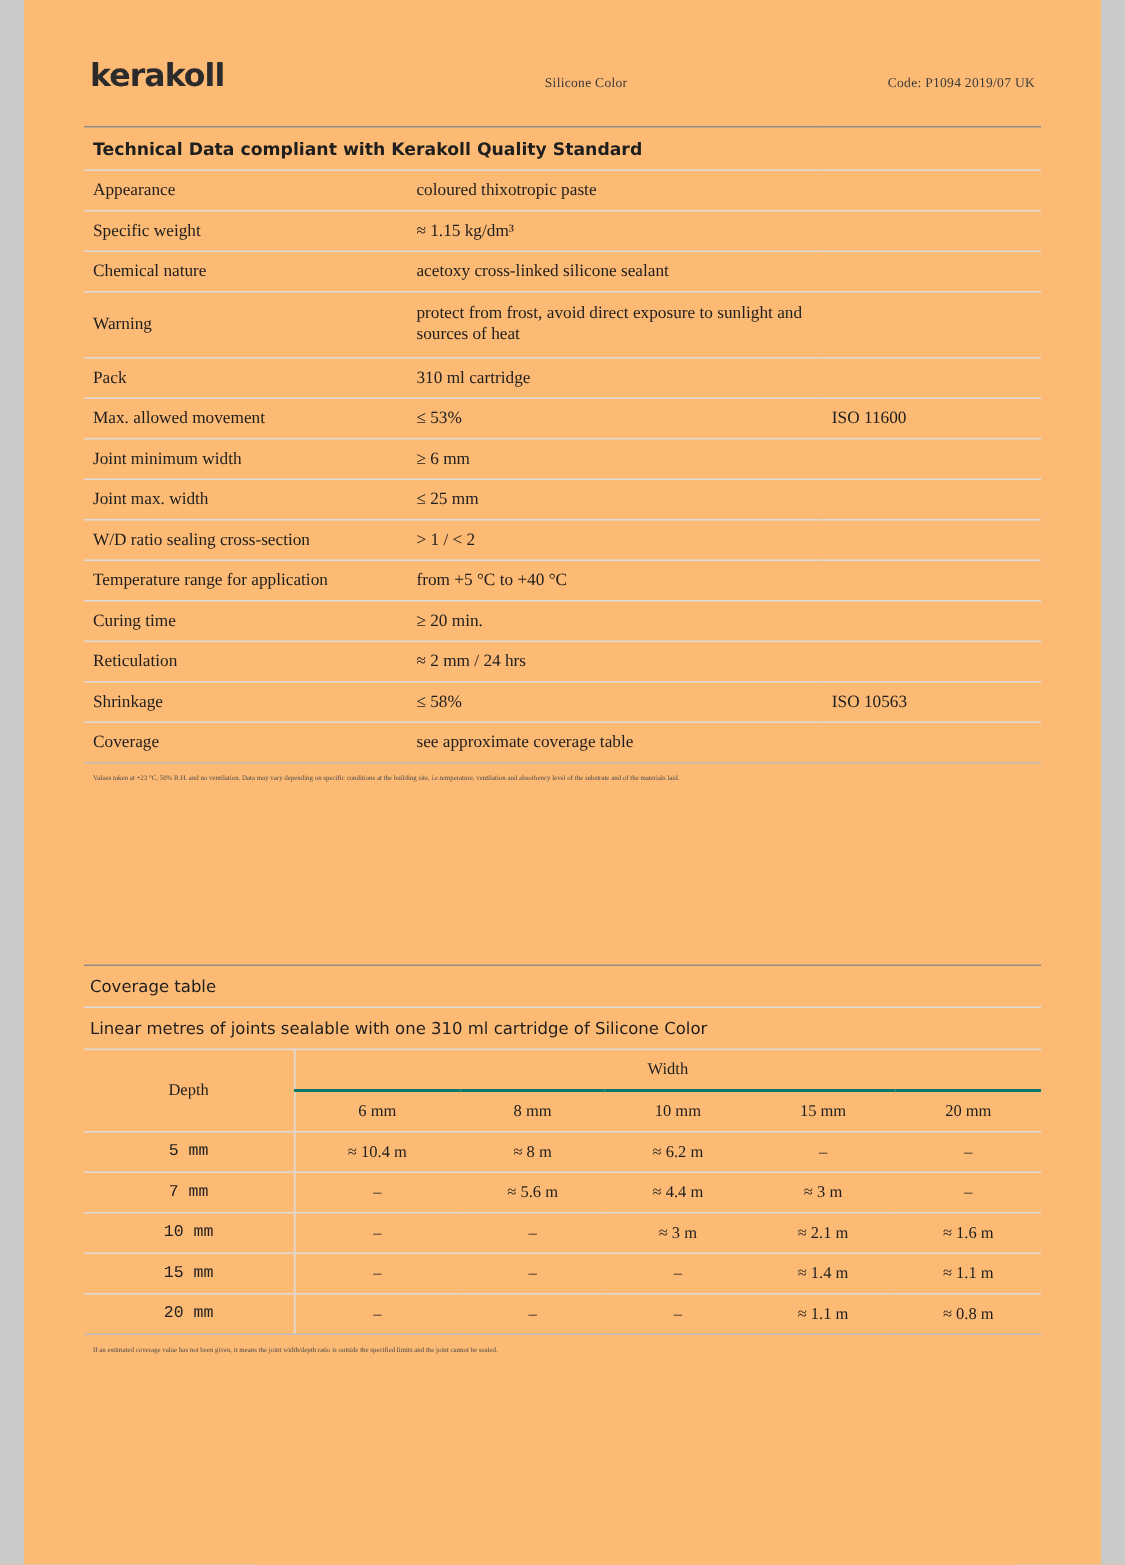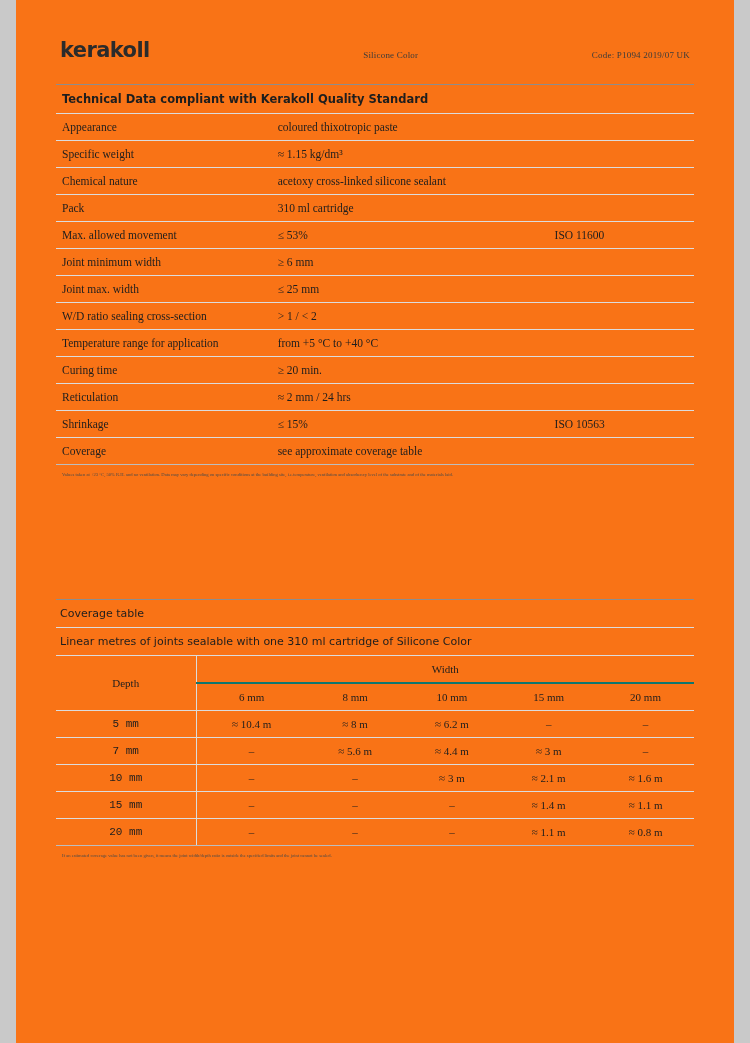--- a/index.html
+++ b/index.html
@@ -11,21 +11,21 @@
   body {
     width: 750px;
     height: 1043px;
     font-family: "Liberation Serif", serif;
     display: flex;
     justify-content: center;
   }
   .page {
     width: 718px;
     height: 1043px;
-    background: #f97316;
+    background: #fdba74;
     position: relative;
     padding: 0 40px;
   }
 
   
   .header {
     display: flex;
     align-items: flex-end;
     justify-content: space-between;
     padding-top: 38px;
@@ -178,20 +178,25 @@
           <td class="col-label">Specific weight</td>
           <td class="col-value">≈ 1.15 kg/dm³</td>
           <td class="col-norm"></td>
         </tr>
         <tr>
           <td class="col-label">Chemical nature</td>
           <td class="col-value">acetoxy cross-linked silicone sealant</td>
           <td class="col-norm"></td>
         </tr>
         <tr>
+          <td class="col-label">Warning</td>
+          <td class="col-value wrapval">protect from frost, avoid direct exposure to sunlight and sources of heat</td>
+          <td class="col-norm"></td>
+        </tr>
+        <tr>
           <td class="col-label">Pack</td>
           <td class="col-value">310 ml cartridge</td>
           <td class="col-norm"></td>
         </tr>
         <tr>
           <td class="col-label">Max. allowed movement</td>
           <td class="col-value">≤ 53%</td>
           <td class="col-norm">ISO 11600</td>
         </tr>
         <tr>
@@ -219,21 +224,21 @@
           <td class="col-value">≥ 20 min.</td>
           <td class="col-norm"></td>
         </tr>
         <tr>
           <td class="col-label">Reticulation</td>
           <td class="col-value">≈ 2 mm / 24 hrs</td>
           <td class="col-norm"></td>
         </tr>
         <tr>
           <td class="col-label">Shrinkage</td>
-          <td class="col-value">≤ 15%</td>
+          <td class="col-value">≤ 58%</td>
           <td class="col-norm">ISO 10563</td>
         </tr>
         <tr>
           <td class="col-label">Coverage</td>
           <td class="col-value">see approximate coverage table</td>
           <td class="col-norm"></td>
         </tr>
       </tbody>
     </table>
     <div class="footnote">Values taken at +23 °C, 50% R.H. and no ventilation. Data may vary depending on specific conditions at the building site, i.e.temperature, ventilation and absorbency level of the substrate and of the materials laid.</div>

